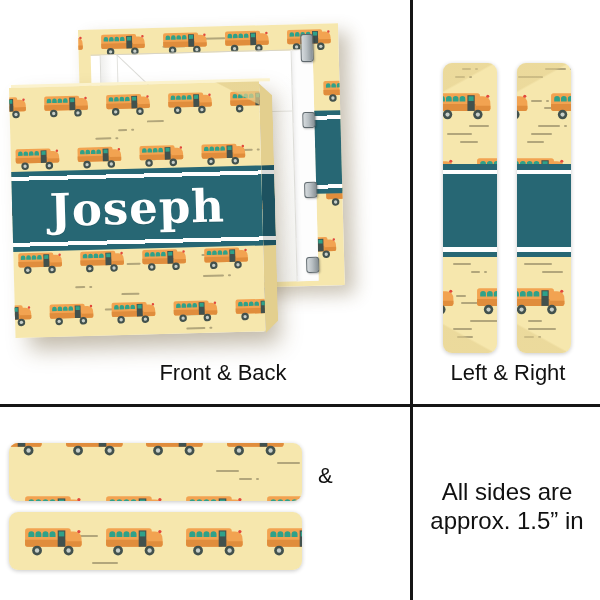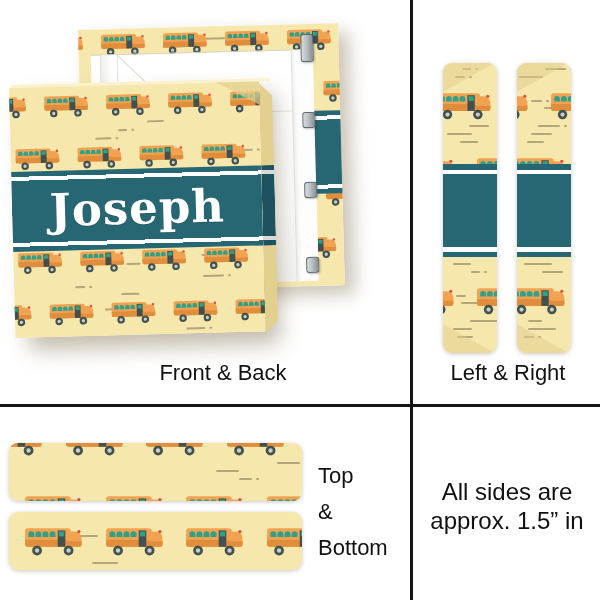--- a/index.html
+++ b/index.html
@@ -551,23 +551,21 @@
           </svg>
           <svg class="bus" width="59.800000000000004" height="33.70545454545455" style="left: 176.2px; top: 13px;">
             <use href="#bus-shape" xlink:href="#bus-shape"></use>
           </svg>
           <svg class="bus" width="59.800000000000004" height="33.70545454545455" style="left: 256.8px; top: 13px;">
             <use href="#bus-shape" xlink:href="#bus-shape"></use>
           </svg>
         </div>
     </div>
     <div class="label label-top-bottom">
-      <div>Top</div>
       <div>&amp;</div>
-      <div>Bottom</div>
     </div>
   </div>
 
   
   <div class="group">
     <div class="size-note">
       <div>All sides are</div>
       <div>approx. 1.5” in</div>
     </div>
   </div>

